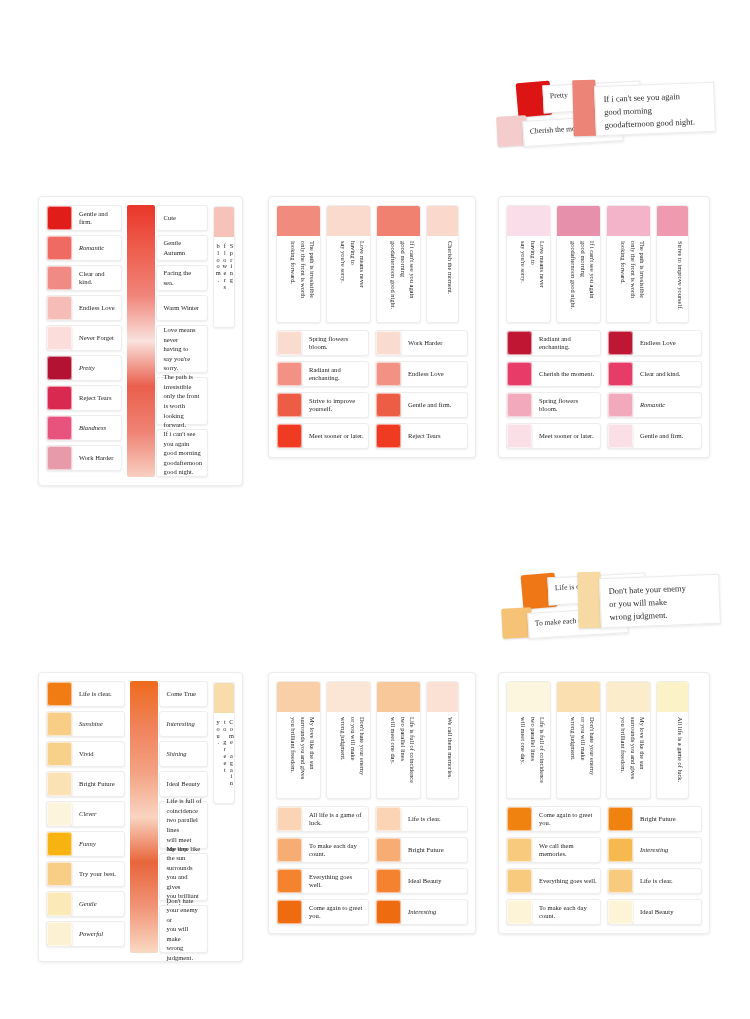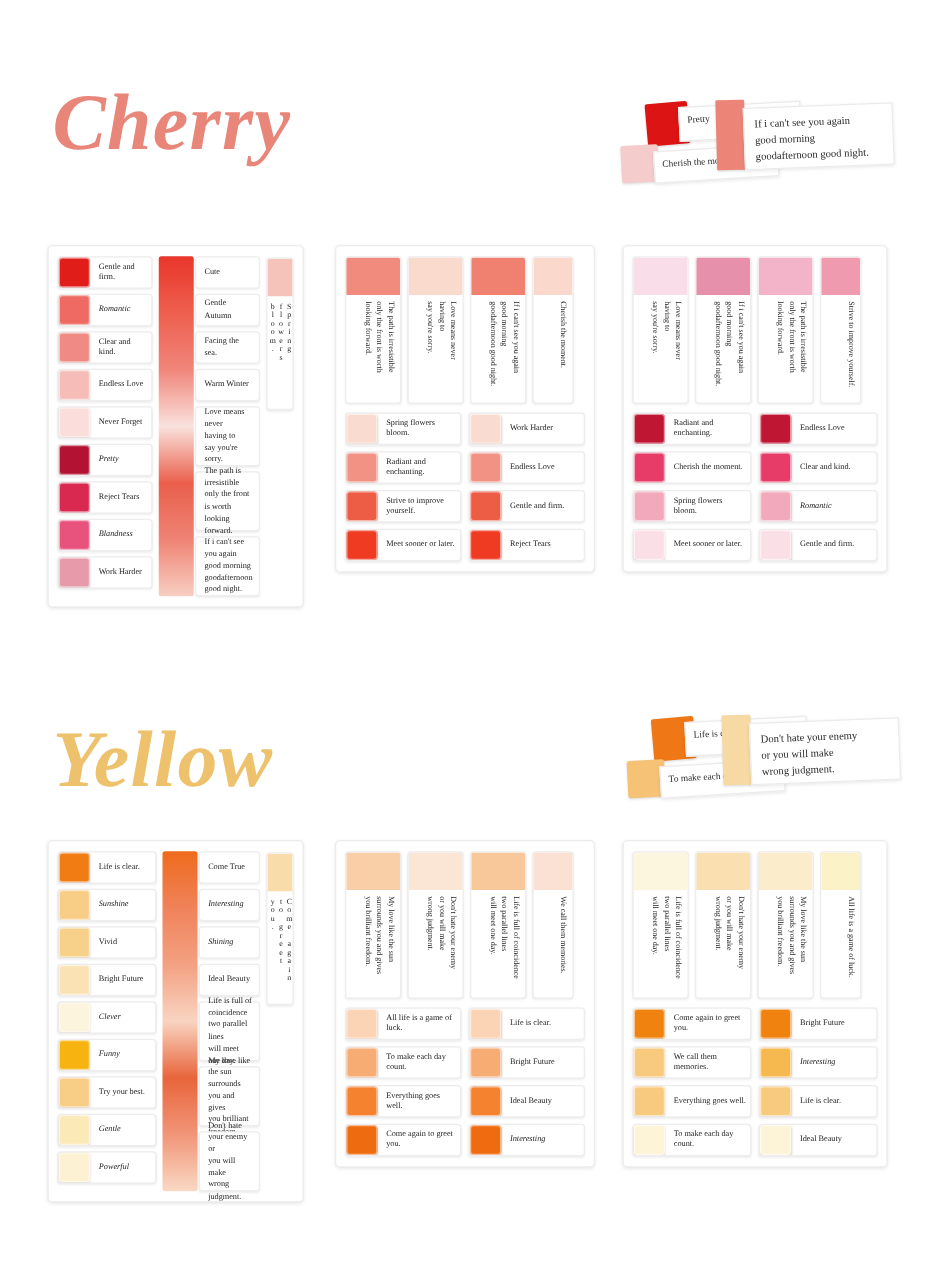--- a/index.html
+++ b/index.html
@@ -170,21 +170,20 @@
     padding-left:7px;padding-right:3px;
     font-size:6.6px;color:#1d1d1d;line-height:1.2;
   }
   .gchip .lab.it{font-style:italic;}
 </style>
 </head>
 <body>
 
 <div class="section" id="cherry-section">
 
-  <div class="section-title" id="cherry-title" style="color: rgb(232, 134, 122);">Cherry</div>
 
   <div class="float-cluster" id="cherry-float">
     <div class="fl fl-sq" style="left: 22px; top: 12px; width: 34px; height: 34px; transform: rotate(-5deg); background: rgb(220, 20, 20);"></div>
     <div class="fl fl-sq" style="left: 2px; top: 46px; width: 30px; height: 30px; transform: rotate(-3deg); background: rgb(244, 204, 203);"></div>
     <div class="fl fl-card fc-low" style="left:28px;top:48px;">
       <div class="fl-label">Cherish the moment.</div>
     </div>
     <div class="fl fl-card fc-mid" style="left:48px;top:13px;">
       <div class="fl-label">Pretty</div>
     </div>
@@ -385,21 +384,20 @@
             <div class="sw" style="background: rgb(250, 223, 231);"></div>
             <div class="lab">Gentle and firm.</div>
           </div>
         </div>
     </div>
   </div>
 </div>
 
 <div class="section" id="yellow-section">
 
-  <div class="section-title" id="yellow-title" style="color: rgb(238, 193, 109);">Yellow</div>
 
   <div class="float-cluster" id="yellow-float" style="top:52px;">
     <div class="fl fl-sq" style="left: 22px; top: 12px; width: 34px; height: 34px; transform: rotate(-5deg); background: rgb(239, 119, 22);"></div>
     <div class="fl fl-sq" style="left: 2px; top: 46px; width: 30px; height: 30px; transform: rotate(-3deg); background: rgb(245, 194, 118);"></div>
     <div class="fl fl-card fc-low" style="left:28px;top:48px;">
       <div class="fl-label">To make each day count.</div>
     </div>
     <div class="fl fl-card fc-mid" style="left:48px;top:13px;">
       <div class="fl-label">Life is clear.</div>
     </div>

